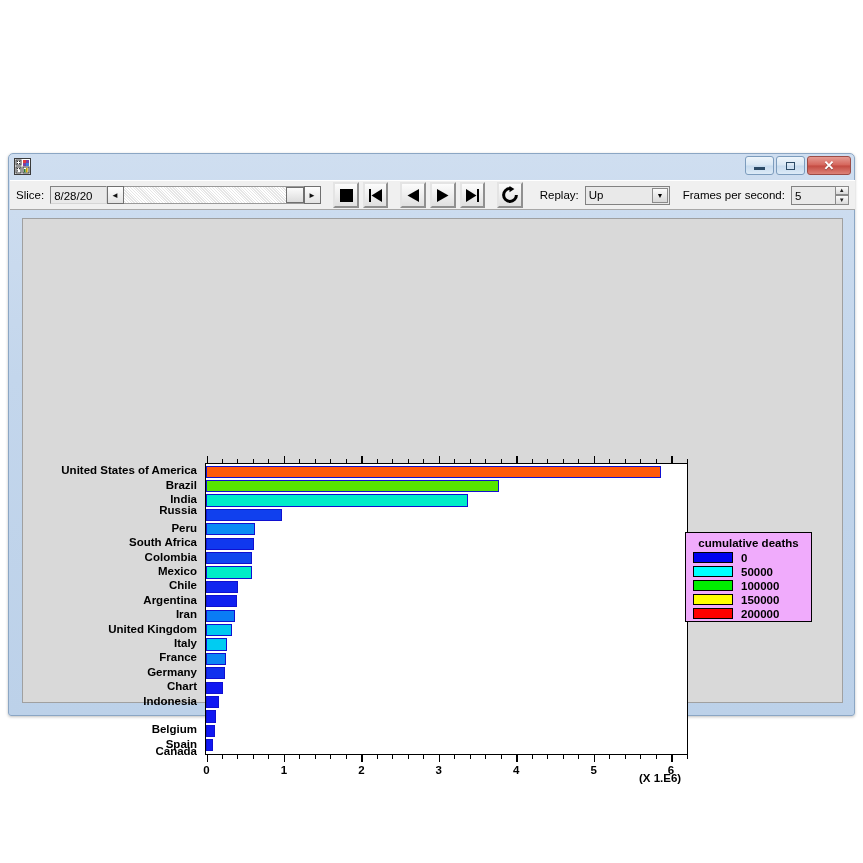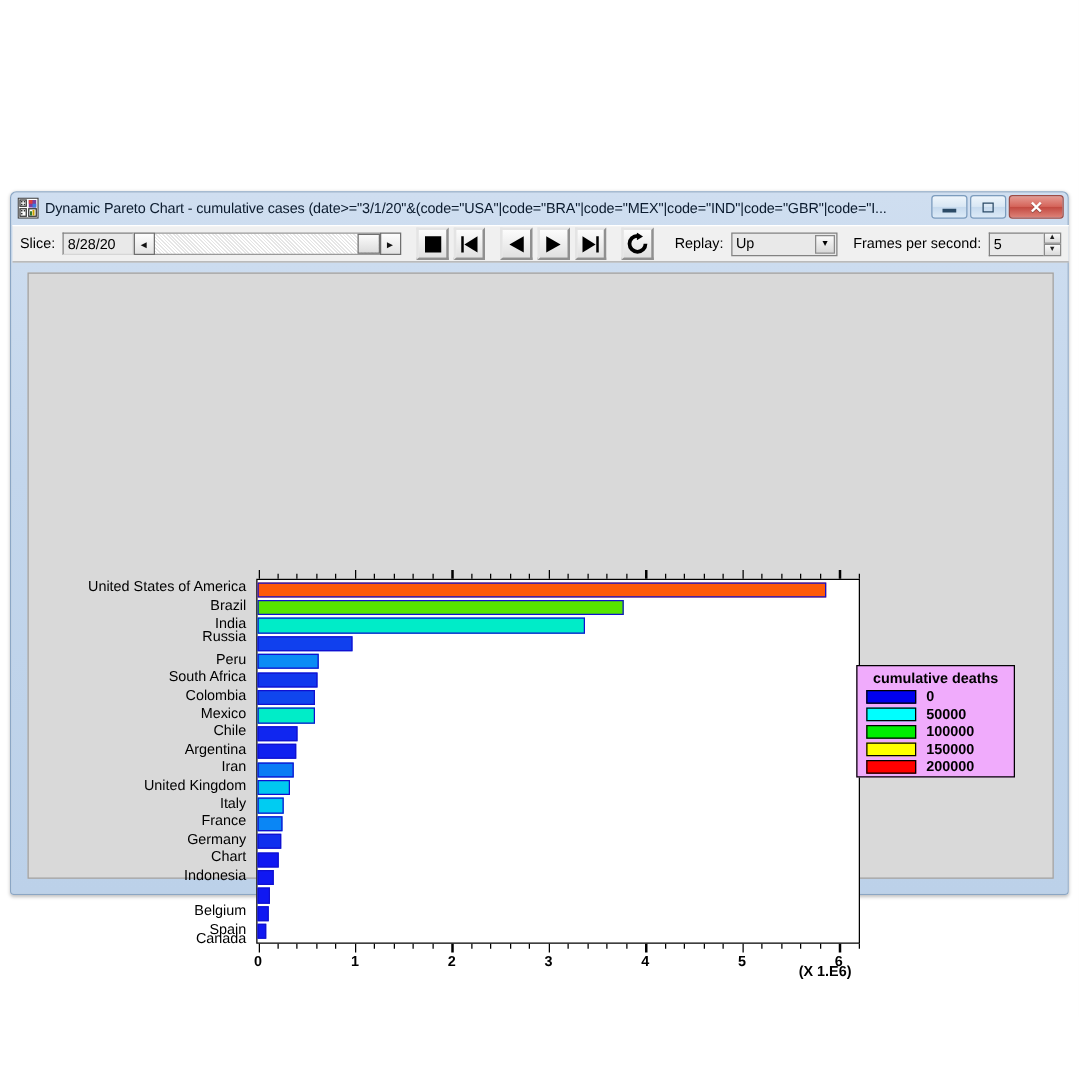--- a/index.html
+++ b/index.html
@@ -278,21 +278,21 @@
     position: absolute;
     left: 0;
     top: 244px;
     width: 180px;
     height: 292px;
   }
   .cat-label {
     position: absolute;
     right: 6px;
     font-size: 11.5px;
-    font-weight: normal;
+    font-weight: bold;
     color: #000;
     white-space: nowrap;
     line-height: 12px;
   }
   .tick-major {
     position: absolute;
     width: 1.5px;
     height: 7px;
     background: #000;
   }
@@ -396,21 +396,20 @@
           <rect x="12" y="5" width="3" height="3" fill="#3c7de0"></rect>
           <rect x="2" y="9" width="5" height="6" fill="#ffffff" stroke="#333"></rect>
           <rect x="2.8" y="10" width="1.2" height="1.2" fill="#333"></rect>
           <rect x="2.8" y="12.3" width="1.2" height="1.2" fill="#333"></rect>
           <rect x="5" y="10" width="1.2" height="1.2" fill="#333"></rect>
           <rect x="9" y="9" width="6" height="6" fill="#ffffff" stroke="#333"></rect>
           <rect x="10" y="11" width="1.6" height="3.4" fill="#2f7a2f"></rect>
           <rect x="12" y="10" width="1.6" height="4.4" fill="#c8a000"></rect>
         </svg>
       </span>
-      <span class="title-text">Dynamic Pareto Chart - cumulative cases (date&gt;="3/1/20"&amp;(code="USA"|code="BRA"|code="MEX"|code="IND"|code="GBR"|code="I...</span>
       <span class="win-buttons">
         <span class="wbtn">
           <span class="glyph-min"></span>
         </span>
         <span class="wbtn">
           <span class="glyph-max"></span>
         </span>
         <span class="wbtn close">
           <span class="glyph-close">✕</span>
         </span>

